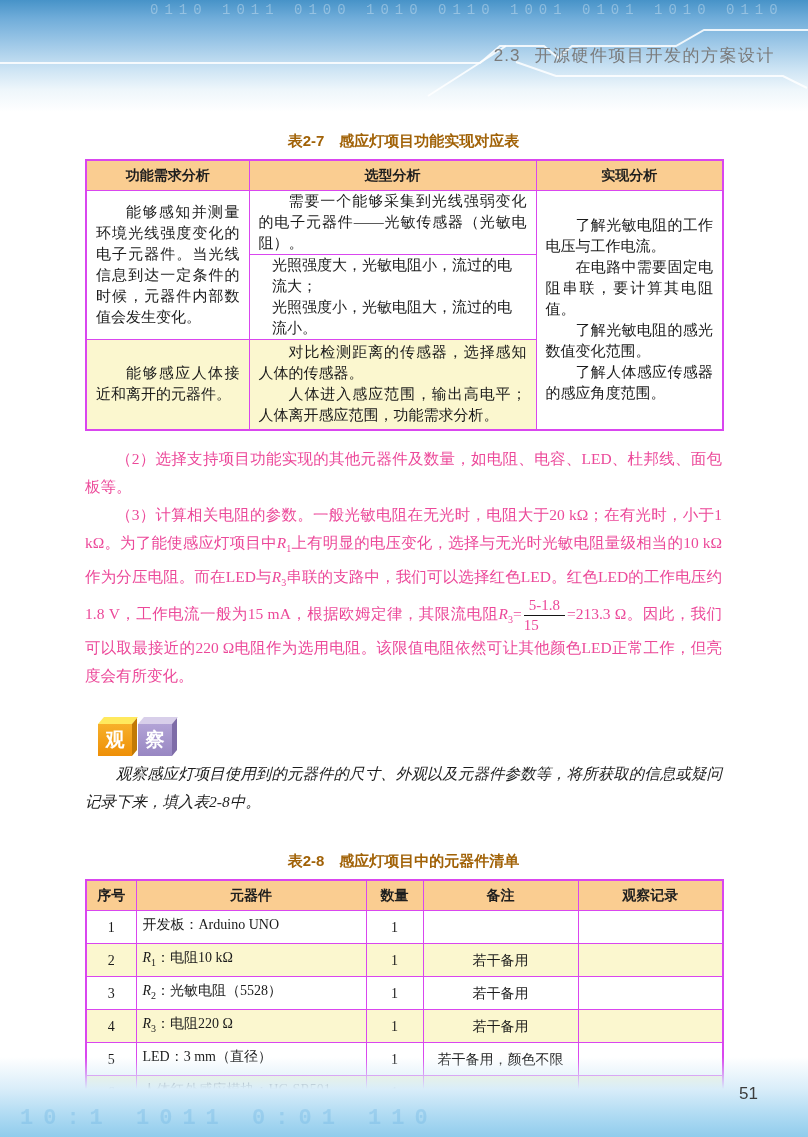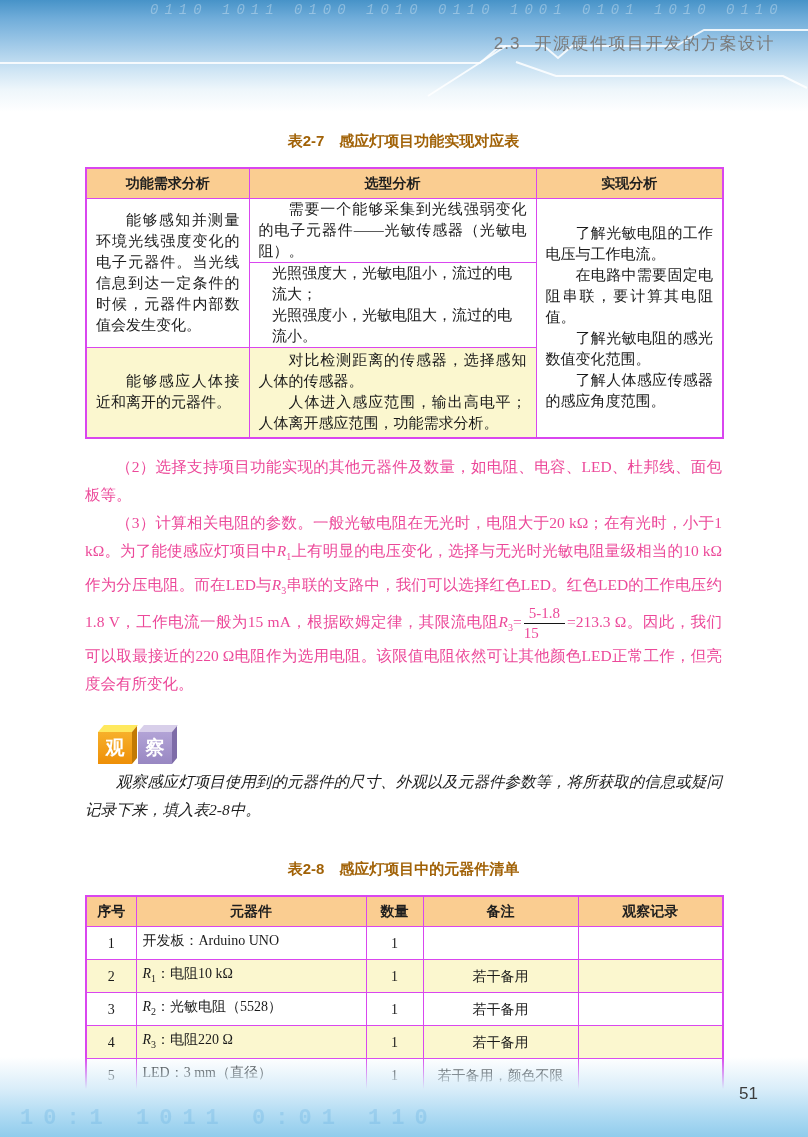--- a/index.html
+++ b/index.html
@@ -11,24 +11,24 @@
   
   .header-band{
     position:absolute;top:0;left:0;width:808px;height:112px;
     background:linear-gradient(180deg,#4793c8 0%,#6facd9 16%,#9cc7e7 38%,#cde4f4 62%,#eef6fb 80%,#ffffff 100%);
   }
   .header-band .decor-svg{position:absolute;top:0;left:0;}
   .binary-top{
     position:absolute;top:2px;left:150px;width:650px;
     font-family:"Liberation Mono","DejaVu Sans Mono",monospace;
     font-size:14px;letter-spacing:6px;color:rgba(255,255,255,0.32);
-    white-space:nowrap;overflow:hidden;font-style:italic;
+    white-space:nowrap;overflow:hidden;
   }
   .header-title{
-    position:absolute;top:32px;right:33px;
+    position:absolute;top:44px;right:33px;
     font-family:"Liberation Sans","DejaVu Sans",sans-serif;
     color:#7b7b7b;font-size:17px;letter-spacing:1.5px;font-weight:500;
     white-space:nowrap;
   }
   .header-title .sec-num{margin-right:14px;letter-spacing:1px;}
   
   .footer-band{
     position:absolute;bottom:0;left:0;width:808px;height:80px;
     background:linear-gradient(180deg,rgba(255,255,255,0) 0%,#d9edf9 40%,#b0dbf3 72%,#90ccec 100%);
   }
@@ -46,21 +46,21 @@
   
   .content{position:absolute;left:85px;top:0;width:637px;}
   .table-caption{
     text-align:center;font-family:"Liberation Sans","DejaVu Sans",sans-serif;
     font-weight:bold;font-size:15px;color:#a16207;margin:0;
   }
   .caption-1{padding-top:132px;}
   .caption-2{margin-top:36px;}
   
   table{border-collapse:collapse;table-layout:fixed;width:637px;margin-top:8px;}
-  table,th,td{border:1px solid #d946ef;margin-top:16px;}
+  table,th,td{border:1px solid #d946ef;}
   table{border-width:2px;}
   th{
     background:#FACD91;height:29px;
     font-family:"Liberation Sans","DejaVu Sans",sans-serif;
     font-size:14px;font-weight:bold;color:#1e1e1e;padding:0 2px;
   }
   td{
     font-size:15px;color:#1a1a1a;vertical-align:middle;
     padding:0 9px;line-height:21px;
   }

